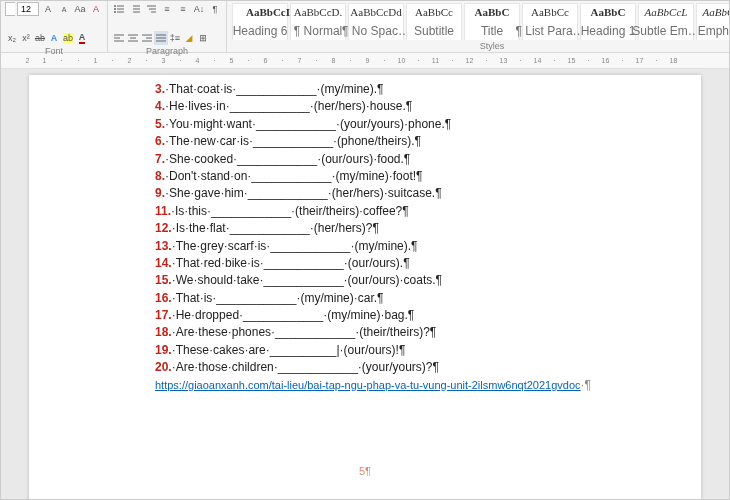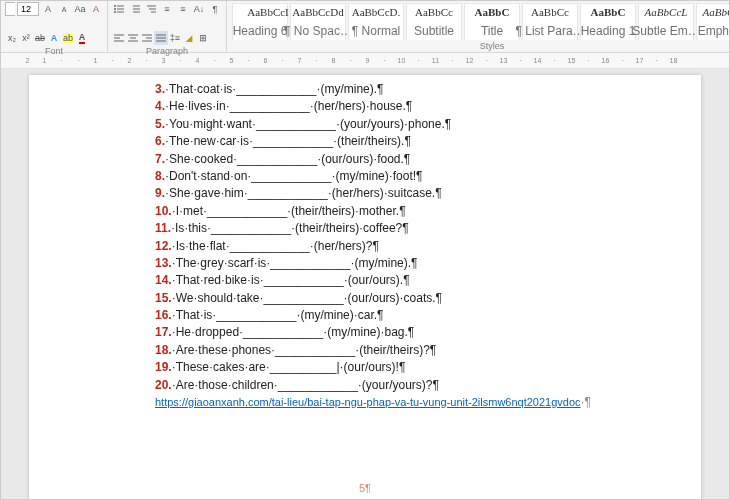--- a/index.html
+++ b/index.html
@@ -128,30 +128,30 @@
         <span class="tbtn" style="color:#c90">◢</span>
         <span class="tbtn">⊞</span>
       </div>
     </div>
     <div class="group-label">Paragraph</div>
   </div>
 
   <div class="group stylesgrp">
     <div class="thumbs" id="thumbs">
         <div class="thumb">
-          <div class="thumb-sample" style="font-weight: normal; margin-left: 16px;">AaBbCcI</div>
+          <div class="thumb-sample" style="font-weight: bold; margin-left: 16px;">AaBbCcI</div>
           <div class="thumb-name">Heading 6</div>
+        </div>
+        <div class="thumb">
+          <div class="thumb-sample">AaBbCcD.</div>
+          <div class="thumb-name">¶ Normal</div>
         </div>
         <div class="thumb">
           <div class="thumb-sample">AaBbCcDd</div>
           <div class="thumb-name">¶ No Spac…</div>
-        </div>
-        <div class="thumb">
-          <div class="thumb-sample">AaBbCcD.</div>
-          <div class="thumb-name">¶ Normal</div>
         </div>
         <div class="thumb">
           <div class="thumb-sample">AaBbCc</div>
           <div class="thumb-name">Subtitle</div>
         </div>
         <div class="thumb">
           <div class="thumb-sample" style="font-weight: bold;">AaBbC</div>
           <div class="thumb-name">Title</div>
         </div>
         <div class="thumb">
@@ -216,25 +216,24 @@
     <span class="tick" style="width: 17px;">·</span>
     <span class="tick" style="width: 17px;">18</span>
   </div>
 
 <div class="workspace">
   <div class="page">
     <div id="body">
         <div class="line"><span class="num">3.</span><span>·That·coat·is·____________·(my/mine).¶</span></div>
         <div class="line"><span class="num">4.</span><span>·He·lives·in·____________·(her/hers)·house.¶</span></div>
         <div class="line"><span class="num">5.</span><span>·You·might·want·____________·(your/yours)·phone.¶</span></div>
-        <div class="line"><span class="num">6.</span><span>·The·new·car·is·____________·(their/theirs).¶</span></div>
+        <div class="line"><span class="num">6.</span><span>·The·new·car·is·____________·(phone/theirs).¶</span></div>
         <div class="line"><span class="num">7.</span><span>·She·cooked·____________·(our/ours)·food.¶</span></div>
         <div class="line"><span class="num">8.</span><span>·Don't·stand·on·____________·(my/mine)·foot!¶</span></div>
         <div class="line"><span class="num">9.</span><span>·She·gave·him·____________·(her/hers)·suitcase.¶</span></div>
-        <div class="line"><span class="num">10.</span><span>·I·met·____________·(their/theirs)·mother.¶</span></div>
         <div class="line"><span class="num">11.</span><span>·Is·this·____________·(their/theirs)·coffee?¶</span></div>
         <div class="line"><span class="num">12.</span><span>·Is·the·flat·____________·(her/hers)?¶</span></div>
         <div class="line"><span class="num">13.</span><span>·The·grey·scarf·is·____________·(my/mine).¶</span></div>
         <div class="line"><span class="num">14.</span><span>·That·red·bike·is·____________·(our/ours).¶</span></div>
         <div class="line"><span class="num">15.</span><span>·We·should·take·____________·(our/ours)·coats.¶</span></div>
         <div class="line"><span class="num">16.</span><span>·That·is·____________·(my/mine)·car.¶</span></div>
         <div class="line"><span class="num">17.</span><span>·He·dropped·____________·(my/mine)·bag.¶</span></div>
         <div class="line"><span class="num">18.</span><span>·Are·these·phones·____________·(their/theirs)?¶</span></div>
         <div class="line"><span class="num">19.</span><span>·These·cakes·are·__________|·(our/ours)!¶</span></div>
         <div class="line"><span class="num">20.</span><span>·Are·those·children·____________·(your/yours)?¶</span></div>

